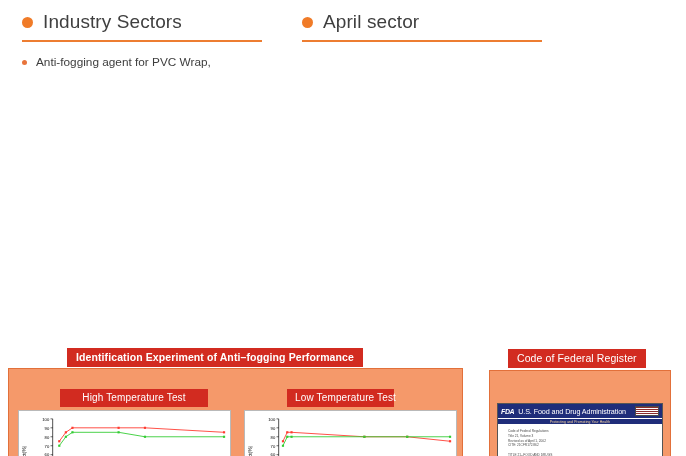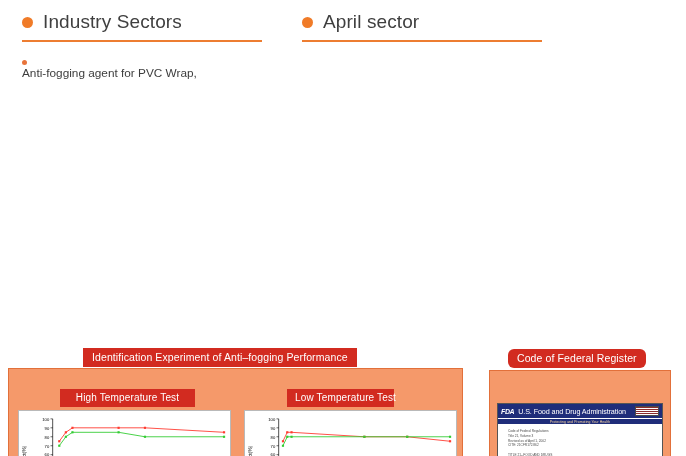--- a/index.html
+++ b/index.html
@@ -22,54 +22,54 @@
     width:11px; height:11px; border-radius:50%;
     background:#F07B28; flex:0 0 auto; display:block;
   }
   .head-title {
     font-size:19px; color:#3f3f3f; letter-spacing:.1px;
     font-weight:400; line-height:1.1; white-space:nowrap;
   }
   .rule { height:2px; background:#ED7D31; margin:7px 0 0 0; }
 
   .bullets { margin-top:12px; }
-  .bl { display:flex; margin-bottom:5px; align-items:flex-start;flex-direction:column; }
+  .bl { display:flex; gap:9px; margin-bottom:5px; align-items:flex-start; }
   .bl .dot {
     width:5px;height:5px;border-radius:50%;background:#E8743B;
     margin-top:6px; flex:0 0 auto;
   }
   .bl .txt { font-size:11.8px; line-height:1.5; color:#3d3d3d; }
 
   
   .bottom { position:relative; width:686px; height:284px; }
 
   .label-banner {
     position:absolute;
     background:#D22B20; color:#ffffff;
     font-size:10.5px; letter-spacing:.1px;
     padding:3px 9px 4px 9px;
     white-space:nowrap; line-height:1.15;
   }
-  #banner-anti { left:83px; top:176px; }
-  #banner-cfr  { left:508px; top:177px;border-radius:6px; }
+  #banner-anti { left:67px; top:176px;font-weight:bold; }
+  #banner-cfr  { left:508px; top:177px; }
 
   
   .panel-orange {
     position:absolute; background:#F5996A;
     border:1px solid #E2703A;
   }
   #panel-main { left:8px;  top:196px; width:455px; height:252px; }
   #panel-cfr  { left:489px;top:198px; width:182px; height:248px; }
 
   .sub-banner {
     position:absolute; background:#D22B20; color:#fff;
     font-size:10px; letter-spacing:.15px;
     padding:3px 8px 4px 8px; white-space:nowrap;
   }
-  #sub-high { left:60px;  top:217px; width:135px; text-align:center; }
+  #sub-high { left:60px;  top:217px; width:148px; text-align:center; }
   #sub-low  { left:287px; top:217px; width:107px; text-align:center; }
 
   
   .chart-card {
     position:absolute; background:#ffffff;
     border:1px solid #b9b9b9;
   }
   #chart-high { left:18px;  top:238px; width:213px; height:125px; }
   #chart-low  { left:244px; top:238px; width:213px; height:125px; }
 

